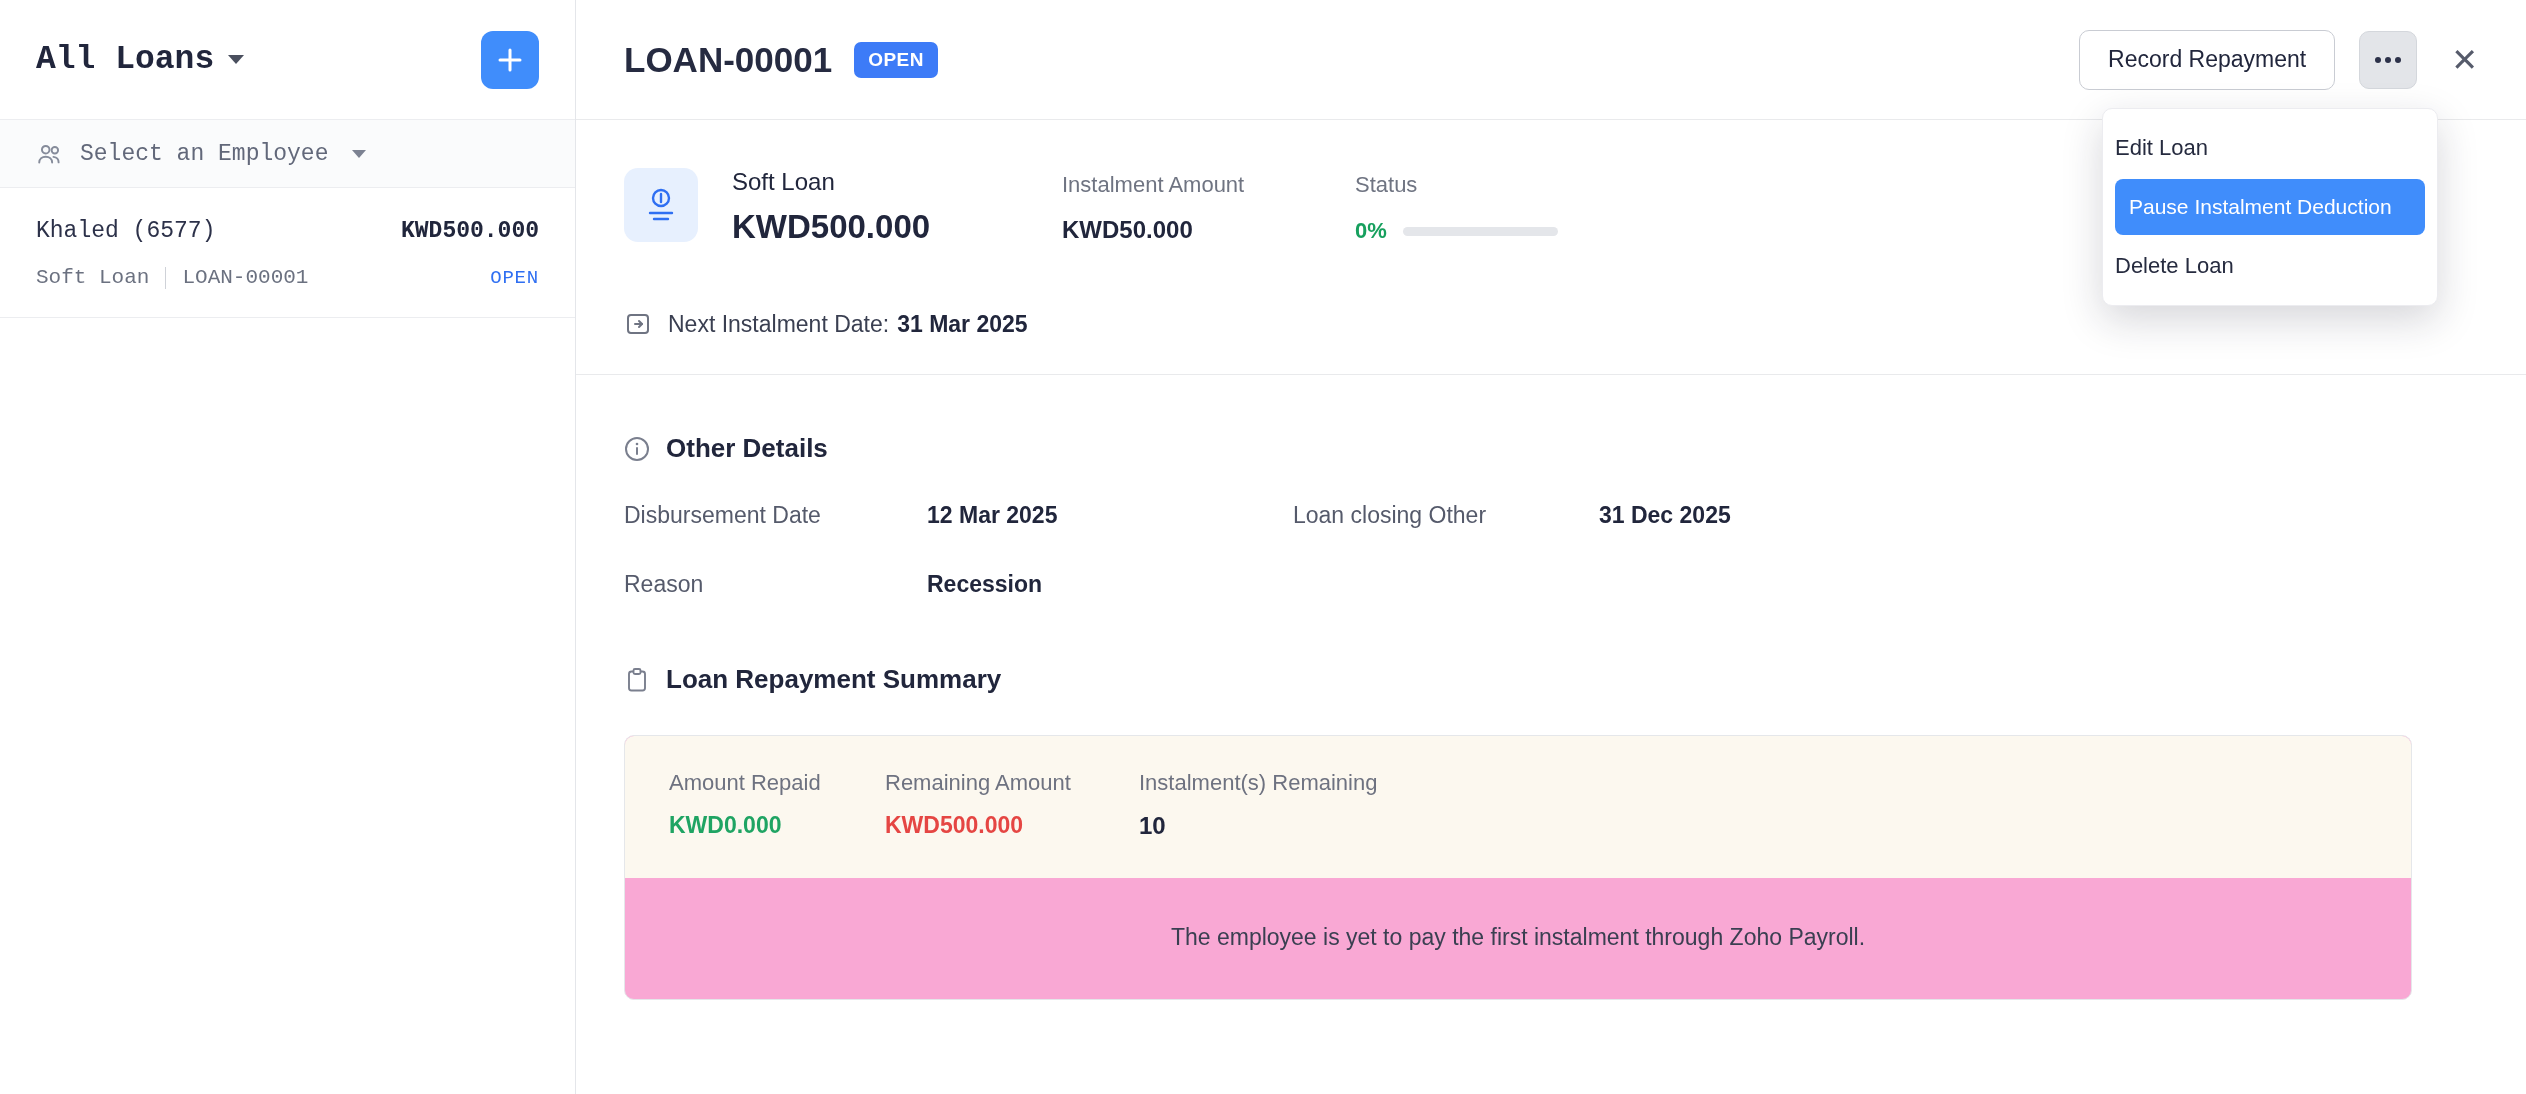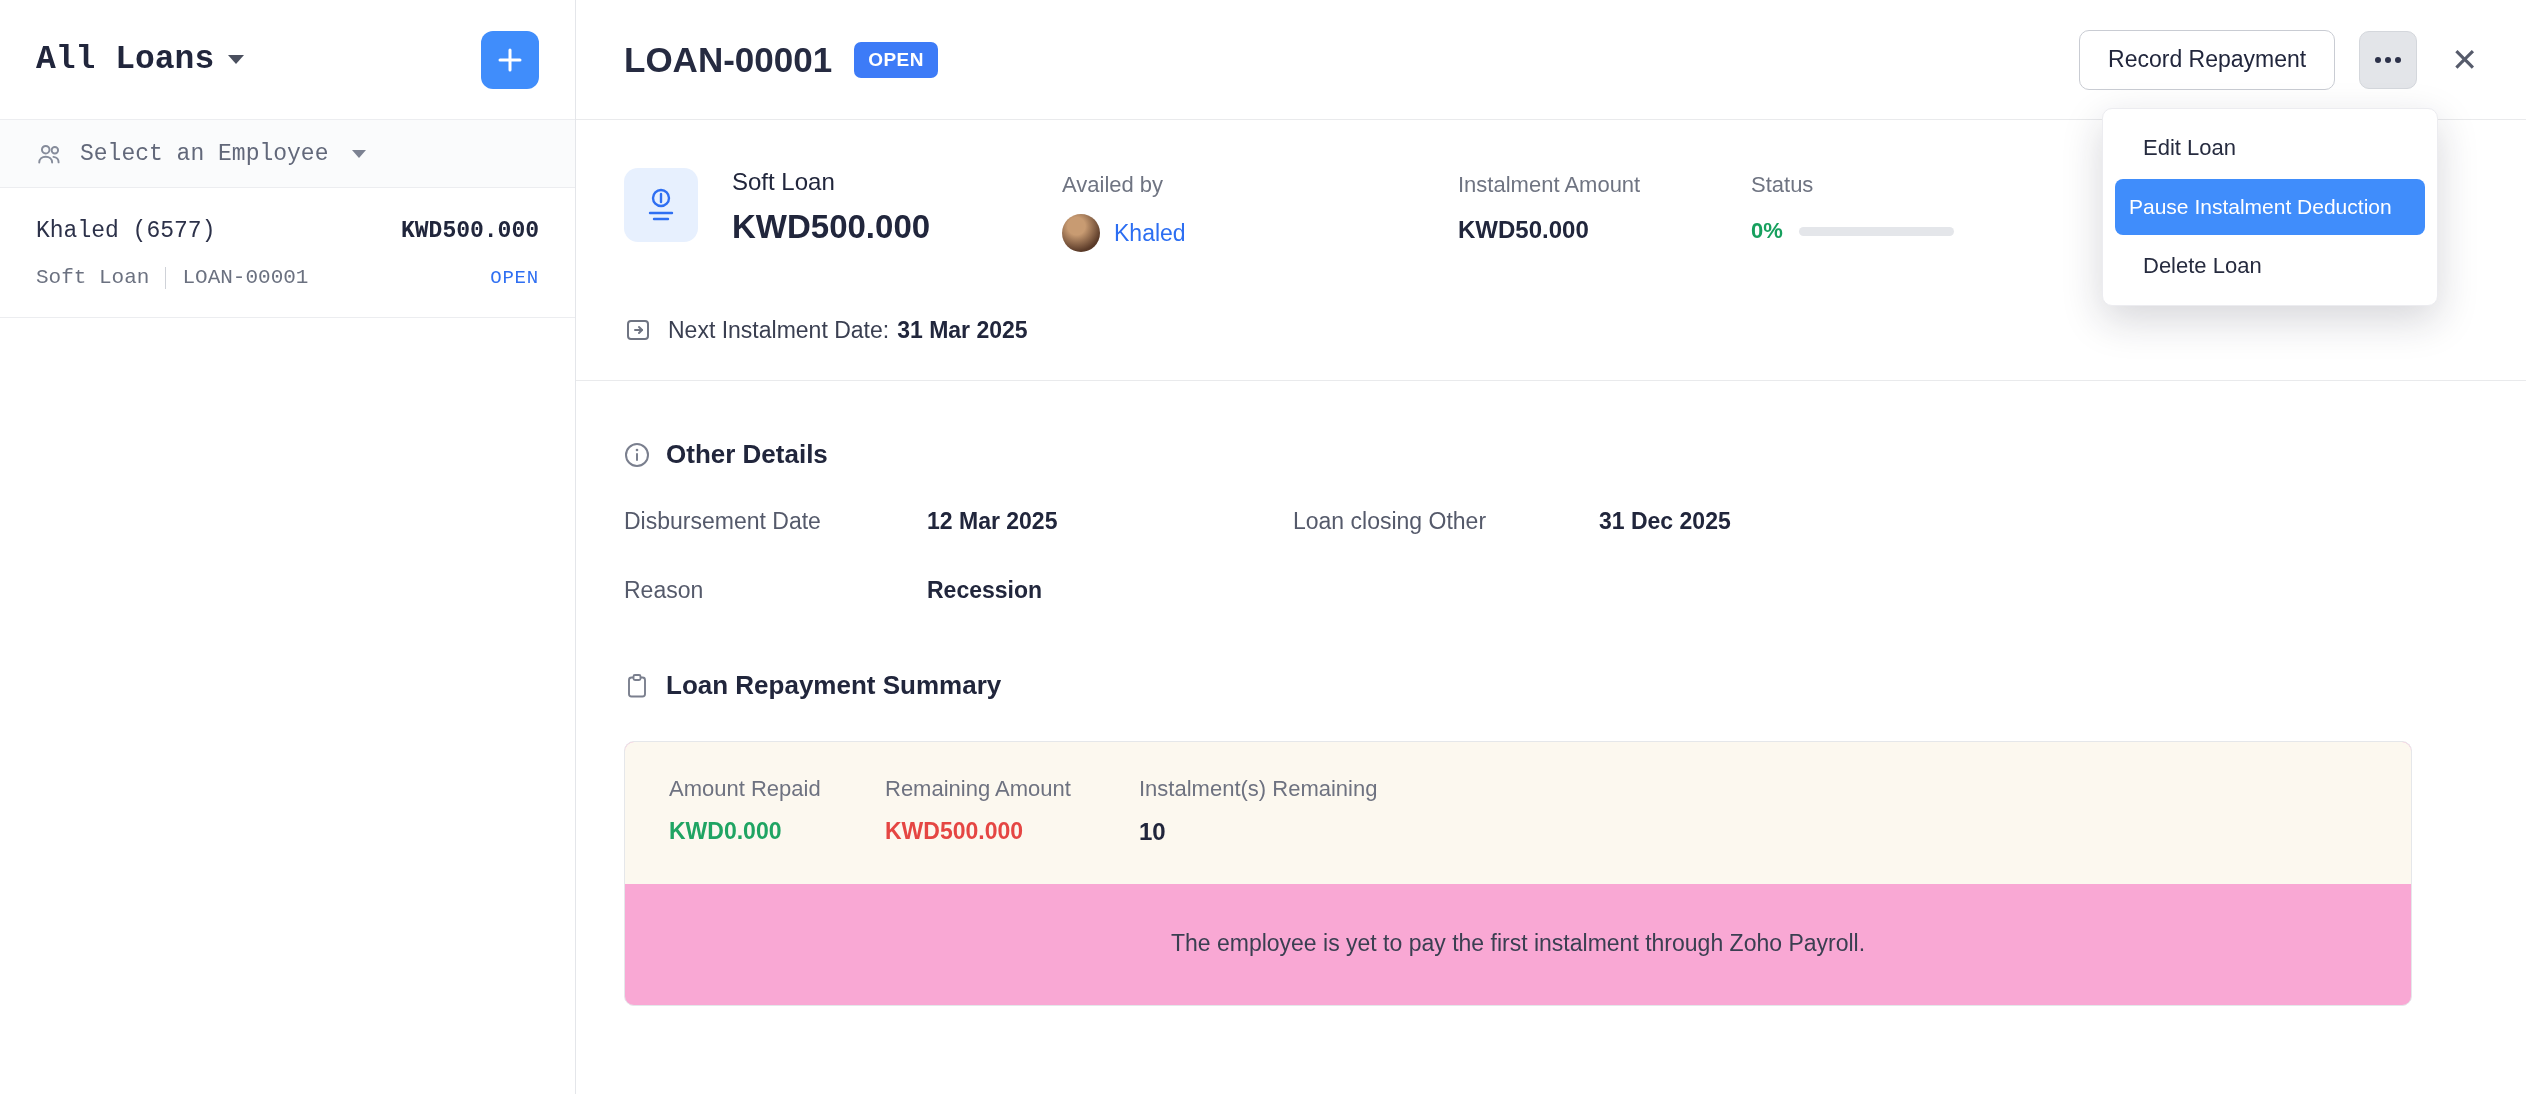--- a/index.html
+++ b/index.html
@@ -79,21 +79,21 @@
   .stat-value { margin-top:16px; font-size:23px; font-weight:700; }
   .val-green { color:#1fa463; }
   .val-red { color:#e54643; }
   .val-dark { color:#21263c; font-size:24px; }
   .tbl-header { display:grid; grid-template-columns:500px 360px 440px 1fr; padding:0 44px; height:48px; align-items:center; border-top:1px solid #e8e9ec; border-bottom:1px solid #e8e9ec; font-size:19px; font-weight:700; letter-spacing:.6px; color:#2c3149; }
   .tbl-header .r { text-align:right; }
   .empty-msg { text-align:center; padding:46px 0 48px; font-size:23px; color:#3a3f51; }
 
   
   .menu { position:absolute; top:108px; right:88px; width:336px; background:#fff; border:1px solid #ececf0; border-radius:10px; box-shadow:0 14px 40px rgba(25,30,50,.18); padding:12px 0; z-index:10; }
-  .menu-item { height:54px; display:flex; align-items:center; padding:0 40px; font-size:22px; color:#262b3f; cursor:pointer; white-space:nowrap; }
+  .menu-item { height:54px; display:flex; align-items:center; padding:0 12px; font-size:22px; color:#262b3f; cursor:pointer; white-space:nowrap; }
   .menu-item.highlighted { background:#408dfb; color:#fff; border-radius:8px; margin:4px 12px; padding:0 14px; height:56px; font-size:21px; }
 </style>
 </head>
 <body>
 
 <div class="app">
 
   <aside class="sidebar">
     <div class="sidebar-header">
       <div class="sidebar-title-wrap">
@@ -159,27 +159,20 @@
             <circle cx="20" cy="13" r="8"></circle>
             <path d="M20 9v8"></path>
             <path d="M9 28h22"></path>
             <path d="M13 34h14"></path>
           </svg>
         </div>
         <div class="col-type">
           <div class="loan-type">Soft Loan</div>
           <div class="loan-big-amount">KWD500.000</div>
         </div>
-        <div class="ov-col col-availed">
-          <div class="ov-label">Availed by</div>
-          <div class="availed-value">
-            <span class="avatar"></span>
-            <span class="availed-name">Khaled</span>
-          </div>
-        </div>
         <div class="ov-col col-instalment">
           <div class="ov-label">Instalment Amount</div>
           <div class="instalment-value">KWD50.000</div>
         </div>
         <div class="ov-col col-status">
           <div class="ov-label">Status</div>
           <div class="status-value">
             <span class="status-pct">0%</span>
             <span class="progress-track"></span>
           </div>

